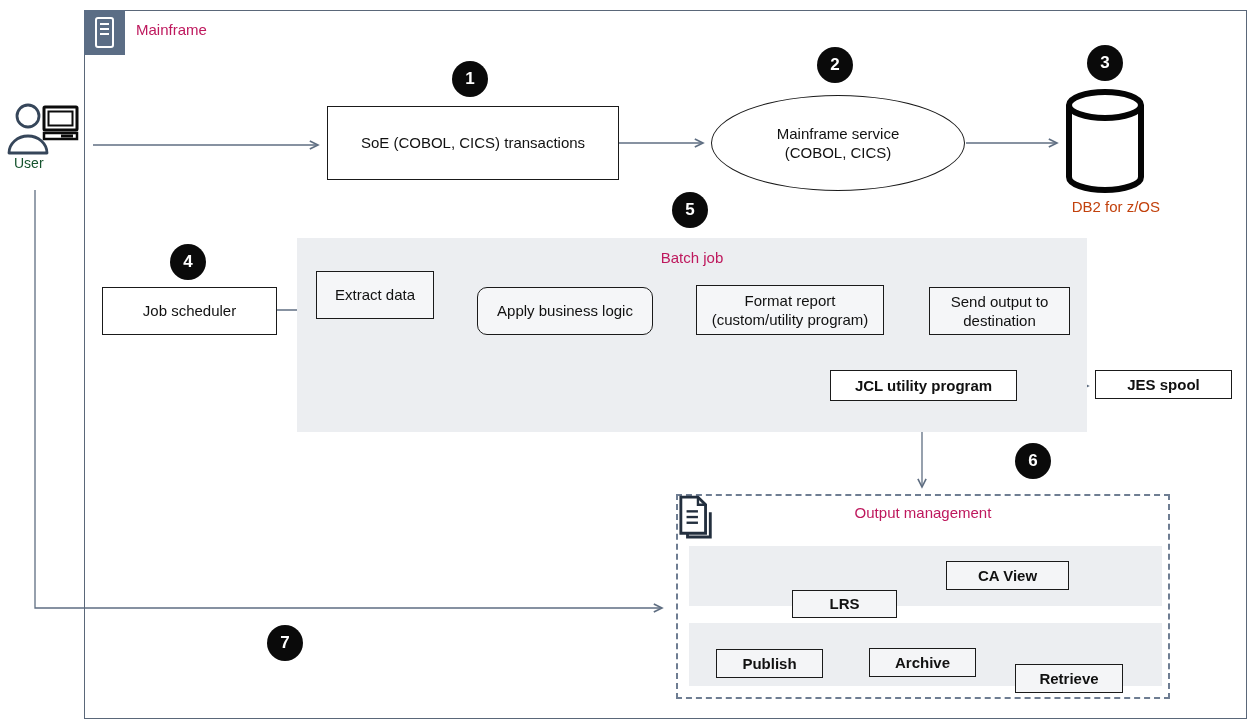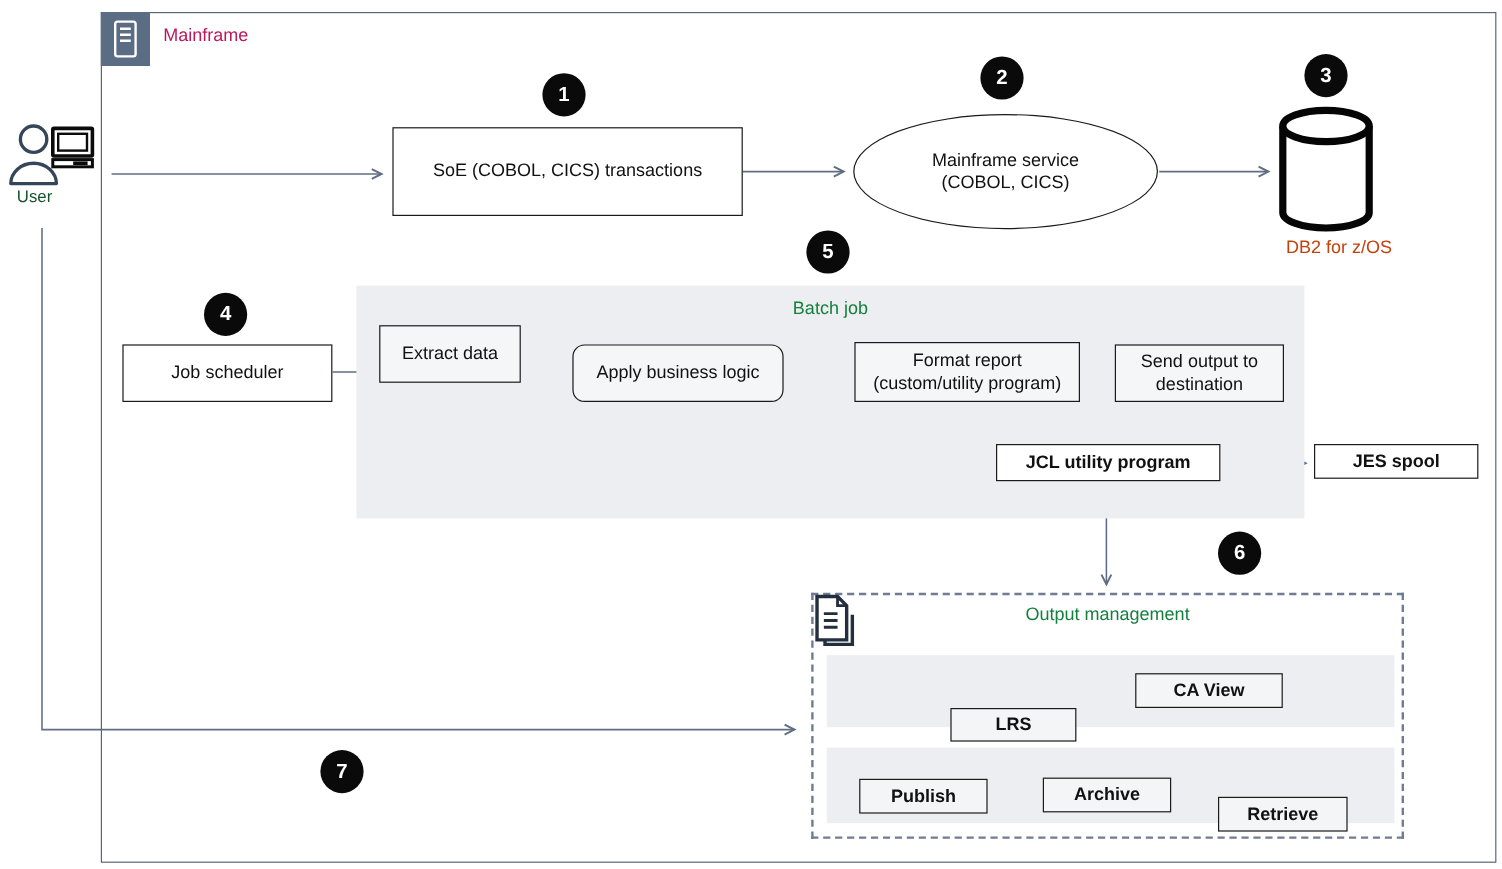--- a/index.html
+++ b/index.html
@@ -17,21 +17,21 @@
   .mf-title { position:absolute; left:136px; top:21px; font-size:15px; color:#be185d; }
 
   
   .node { position:absolute; background:#ffffff; border:1px solid #1a1a1a;
     display:flex; align-items:center; justify-content:center; text-align:center;
     font-size:15px; line-height:1.3; }
   .node.gray { background:#f5f6f8; }
   .node.strong { font-weight:bold; border-width:1.5px; }
 
   .panel { position:absolute; background:#eceef1; }
-  .panel-title { position:absolute; font-size:15px; color:#15803d; text-align:center; }
+  .panel-title { position:absolute; font-size:15px; color:#be185d; text-align:center; }
 
   .dashed-box { position:absolute; left:676px; top:494px; width:494px; height:205px;
     border:2px dashed #6e7d92; background:#ffffff; box-sizing:border-box; }
 
   .ellipse-node { border-radius:50%; padding:0 36px; box-sizing:border-box; }
 
   .badge { position:absolute; width:36px; height:36px; border-radius:50%; background:#0a0a0a;
     color:#ffffff; font-weight:bold; font-size:17px; display:flex; align-items:center;
     justify-content:center; }
 
@@ -124,21 +124,21 @@
 
   <div class="panel" style="left:297px; top:238px; width:790px; height:194px;"></div>
   <div class="panel-title" style="left:297px; top:249px; width:790px;">Batch job</div>
 
   <div class="node gray" style="left:316px; top:271px; width:116px; height:46px;">
     <span>Extract data</span>
   </div>
   <div class="node gray" style="left:477px; top:287px; width:174px; height:46px;border-radius:10px;">
     <span>Apply business logic</span>
   </div>
-  <div class="node gray" style="left:696px; top:285px; width:188px; height:50px; padding:0 4px; box-sizing:border-box;margin-left:16px;">
+  <div class="node gray" style="left:696px; top:285px; width:188px; height:50px; padding:0 4px; box-sizing:border-box;">
     <span>Format report (custom/utility program)</span>
   </div>
   <div class="node gray" style="left:929px; top:287px; width:139px; height:46px;">
     <span>Send output to destination</span>
   </div>
 
   <div class="node strong" style="left:830px; top:370px; width:187px; height:31px; box-sizing:border-box;">
     <span>JCL utility program</span>
   </div>
 

